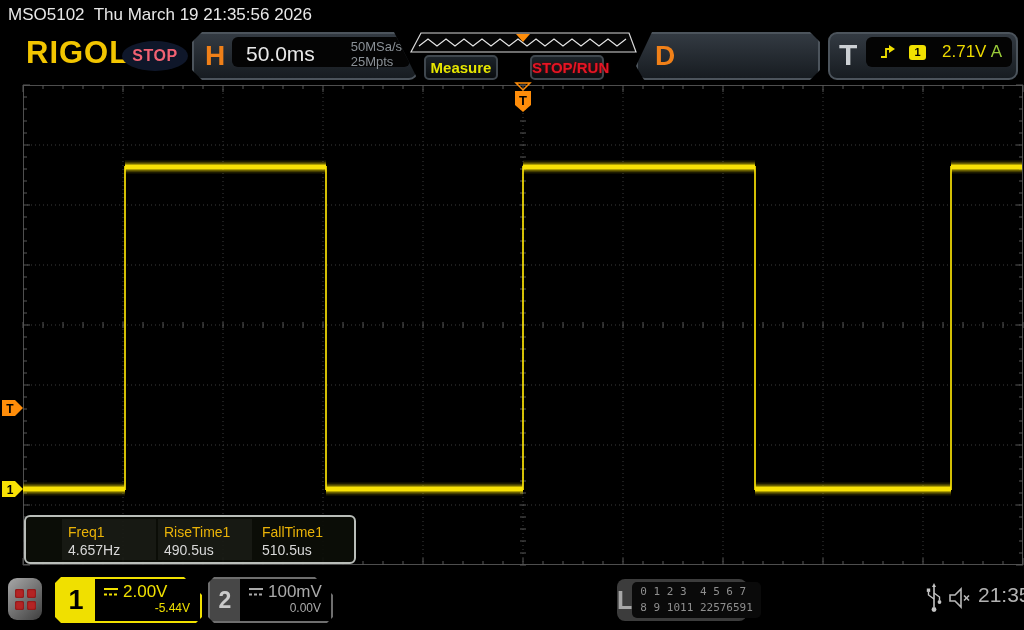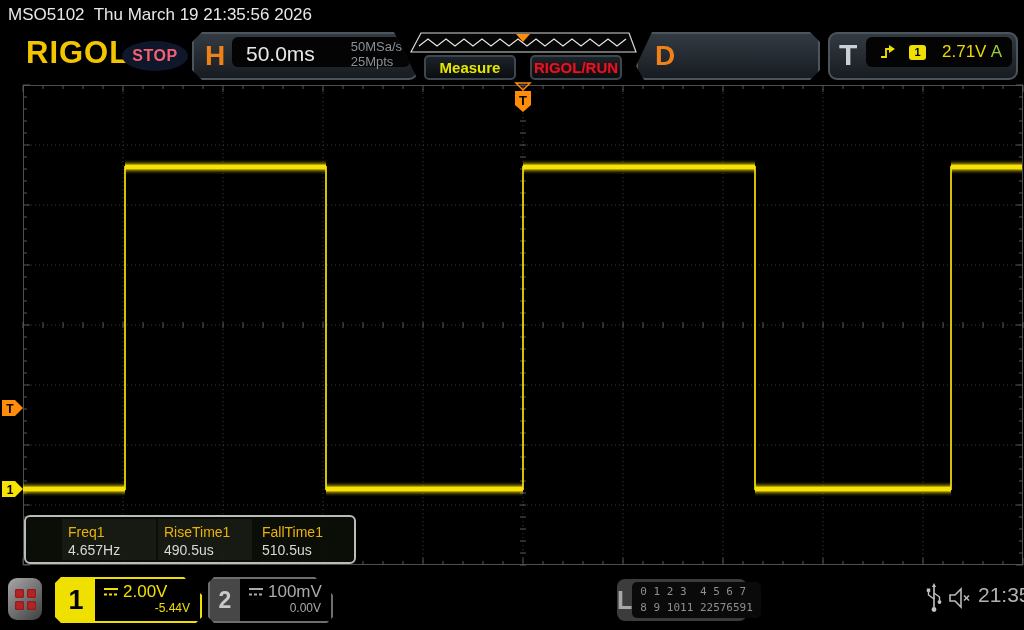--- a/index.html
+++ b/index.html
@@ -33,21 +33,21 @@
   #d-panel .hdr-letter { left:17px; }
   #d-panel .hdr-inner { left:46px; width:128px; }
   #d-value { position:absolute; left:14px; top:7px; font-size:20px; color:#e9e9e9; }
   #t-panel { left:828px; width:190px; }
   #t-panel .hdr-letter { color:#ccd0d4; font-size:30px; top:4px; left:9px; }
   #t-panel .hdr-inner { left:36px; width:146px; display:flex; align-items:center; }
   #trig-src-badge { width:17px; height:15px; background:#f0e000; border-radius:3px; color:#000;
           font-size:11px; font-weight:bold; text-align:center; line-height:15px; margin-left:12px; }
   #trig-level { color:#ecd900; font-size:17px; margin-left:16px; }
   #trig-sweep { color:#9acc3a; font-size:17px; margin-left:auto; margin-right:10px; }
-  .hdr-btn { position:absolute; top:25px; width:92px; height:25px; background:linear-gradient(#1c2329,#0a0d10);
+  .hdr-btn { position:absolute; top:25px; width:74px; height:25px; background:linear-gradient(#1c2329,#0a0d10);
           border:2px solid #3f474e; border-radius:5px; font-size:15px; font-weight:bold;
           text-align:center; line-height:21px; }
   #measure-btn { left:424px; color:#e6e600; }
   #stoprun-btn { left:530px; color:#e41525; text-shadow:0 0 2px #600; }
   #membar { position:absolute; left:408px; top:1px; }
 
   
   #scope-svg { position:absolute; left:0; top:0; z-index:1; }
 
   
@@ -441,21 +441,21 @@
       </div>
     </div>
 
     <svg id="membar" width="230" height="23">
         <polygon points="13,2 221,2 228,21 3,21" fill="#060606" stroke="#d8d8d8" stroke-width="1.2"></polygon>
         <path d="M11 15 L20 8 L29 15 L38 8 L47 15 L56 8 L65 15 L74 8 L83 15 L92 8 L101 15 L110 8 L119 15 L128 8 L137 15 L146 8 L155 15 L164 8 L173 15 L182 8 L191 15 L200 8 L209 15 L218 8" fill="none" stroke="#e6e6e6" stroke-width="1.2"></path>
         <polygon points="108,3 122,3 115,11" fill="#ff8d0a"></polygon>
       </svg>
 
     <div id="measure-btn" class="hdr-btn">Measure</div>
-    <div id="stoprun-btn" class="hdr-btn">RIGOL/RUN</div>
+    <div id="stoprun-btn" class="hdr-btn">STOP/RUN</div>
 
     <div id="d-panel" class="hdr-panel">
       <span class="hdr-letter">D</span>
     </div>
 
     <div id="t-panel" class="hdr-panel">
       <span class="hdr-letter">T</span>
       <div class="hdr-inner">
         <svg width="17" height="16" viewBox="0 0 17 16" style="margin-left:14px">
           <polyline points="1,13 6,13 6,5 12,5" fill="none" stroke="#f0e000" stroke-width="1.8"></polyline>

